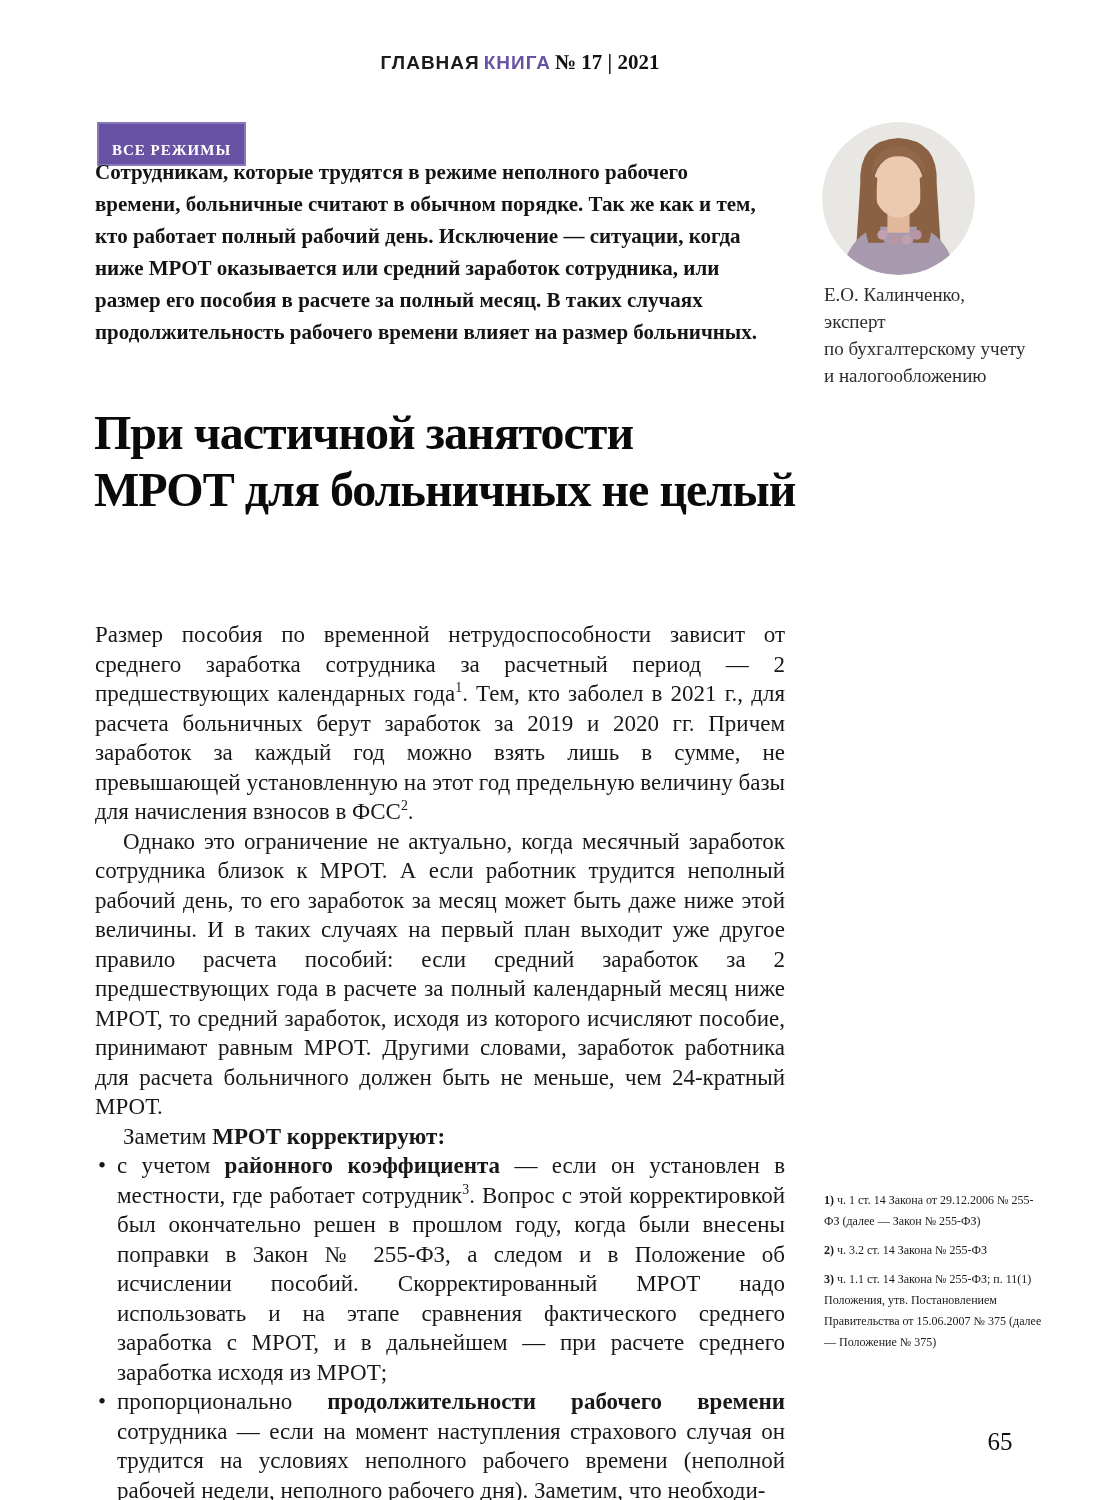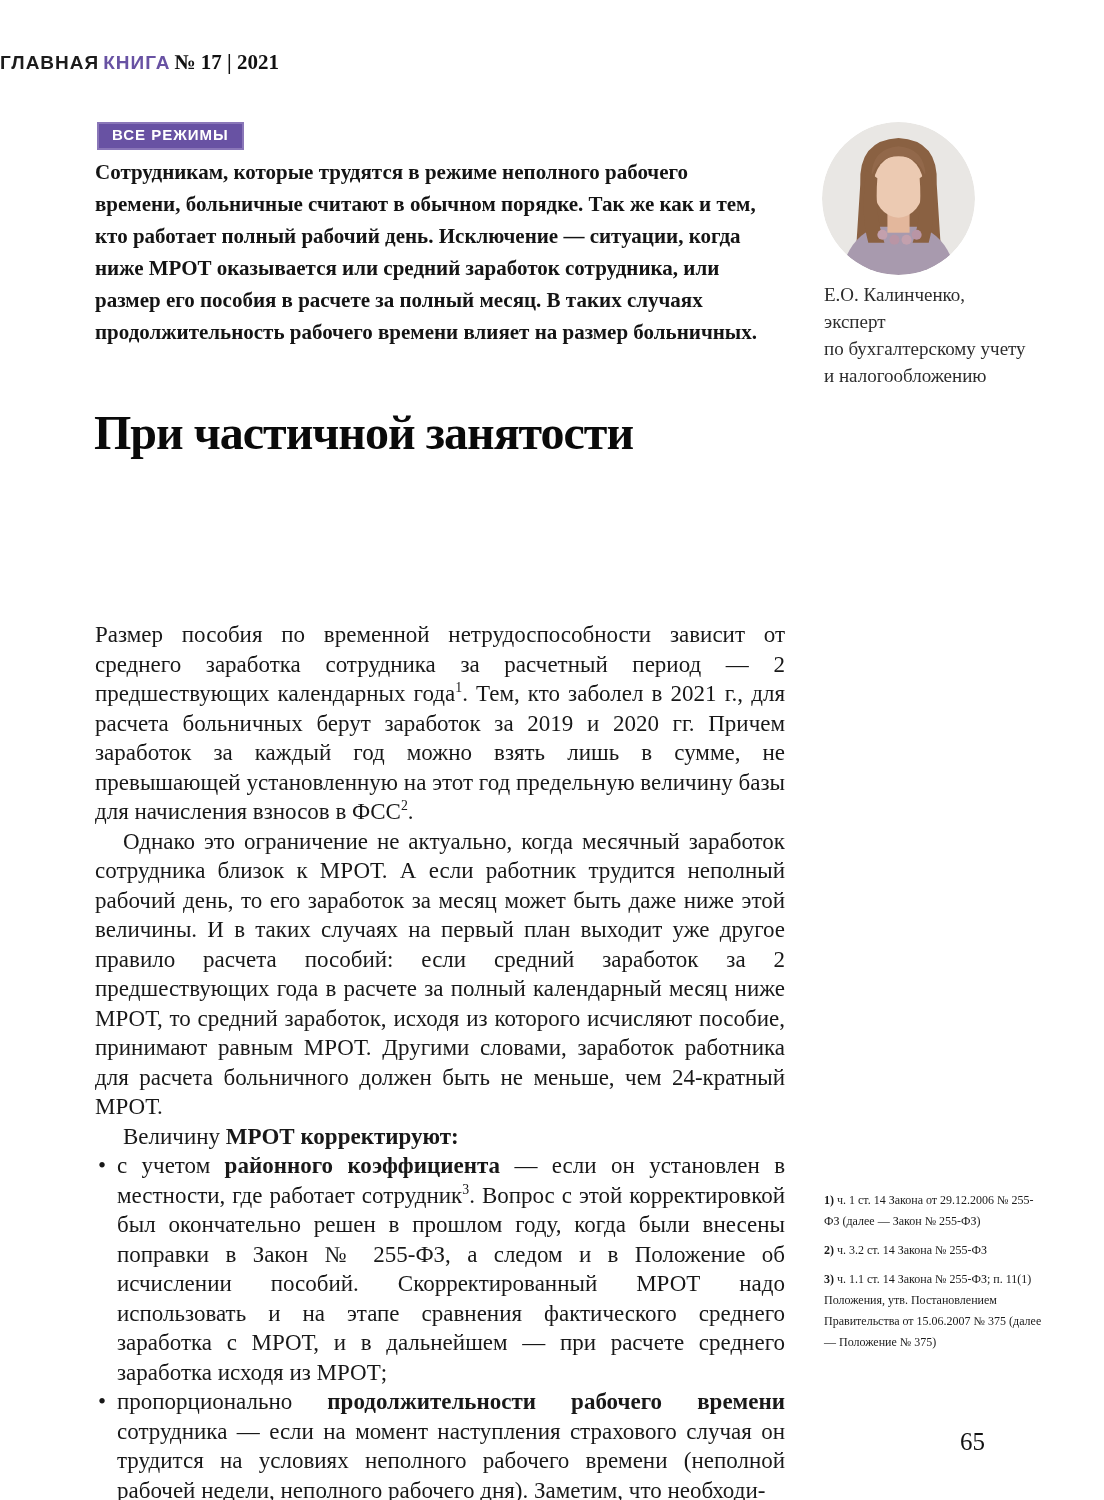--- a/index.html
+++ b/index.html
@@ -11,21 +11,21 @@
     font-family: "Liberation Serif", serif;
     color: #1a1a1a;
     overflow: hidden;
   }
 
   
   .header-line {
     position: absolute;
     top: 50px; left: 0;
     width: 1040px;
-    text-align: left;
+    text-align: center;
     white-space: nowrap;
   }
   .brand-black {
     font-family: "Liberation Sans", sans-serif;
     font-weight: bold;
     font-size: 19px;
     letter-spacing: 1px;
     color: #1c1c1c;
   }
   .brand-purple {
@@ -41,25 +41,25 @@
     font-size: 21px;
     color: #111111;
   }
 
   
   .badge {
     position: absolute;
     left: 97px; top: 122px;
     background: #6852a3;
     color: #ffffff;
-    font-family: Liberation Sans, sans-serif;
+    font-family: Liberation Serif, serif;
     font-weight: bold;
     font-size: 15px;
     letter-spacing: 1px;
-    padding: 4px 15px 7px 15px;
+    padding: 20px 15px 7px 15px;
     box-shadow: 0 0 0 2px #8a77b8 inset;
   }
 
   
   .lead {
     position: absolute;
     left: 95px; top: 156px;
     width: 675px;
     font-weight: bold;
     font-size: 21px;
@@ -147,21 +147,21 @@
     color: #1a1a1a;
   }
   .footnotes .fn-item { margin: 0 0 8px 0; }
   .footnotes .fn-num { font-weight: bold; }
 
   
   .page-number {
     position: absolute;
     left: 960px; top: 1428px;
     width: 80px;
-    text-align: left;
+    text-align: center;
     font-size: 25px;
     color: #111111;
   }
 </style>
 </head>
 <body>
 
 <div class="page">
 
   <div class="header-line">
@@ -200,27 +200,28 @@
 
   <div class="author-caption">
     <div>Е.О. Калинченко,</div>
     <div>эксперт</div>
     <div>по бухгалтерскому учету</div>
     <div>и налогообложению</div>
   </div>
 
   <div class="headline">
     <div>При частичной занятости</div>
+    <div>МРОТ для больничных не целый</div>
   </div>
 
 
   <div class="body-col">
     <p><span>Размер пособия по временной нетрудоспособности зависит от среднего заработка сотрудника за расчетный период — 2 предшествующих календарных года</span><sup class="fn">1</sup><span>. Тем, кто заболел в 2021 г., для расчета больничных берут заработок за 2019 и 2020 гг. Причем заработок за каждый год можно взять лишь в сумме, не превышающей установленную на этот год предельную величину базы для начисления взносов в ФСС</span><sup class="fn">2</sup><span>.</span></p>
     <p class="p-indent">Однако это ограничение не актуально, когда месячный заработок сотрудника близок к МРОТ. А если работник трудится неполный рабочий день, то его заработок за месяц может быть даже ниже этой величины. И в таких случаях на первый план выходит уже другое правило расчета пособий: если средний заработок за 2 предшествующих года в расчете за полный календарный месяц ниже МРОТ, то средний заработок, исходя из которого исчисляют пособие, принимают равным МРОТ. Другими словами, заработок работника для расчета больничного должен быть не меньше, чем 24-кратный МРОТ.</p>
-    <p class="p-indent"><span>Величину </span><b>МРОТ корректируют:</b></p>
+    <p class="p-indent"><span>Заметим </span><b>МРОТ корректируют:</b></p>
     <ul class="bullets">
       <li><span class="bullet-dot">•</span><span>с учетом </span><b>районного коэффициента</b><span> — если он установлен в местности, где работает сотрудник</span><sup class="fn">3</sup><span>. Вопрос с этой корректировкой был окончательно решен в прошлом году, когда были внесены поправки в Закон № 255-ФЗ, а следом и в Положение об исчислении пособий. Скорректированный МРОТ надо использовать и на этапе сравнения фактического среднего заработка с МРОТ, и в дальнейшем — при расчете среднего заработка исходя из МРОТ;</span></li>
       <li><span class="bullet-dot">•</span><span>пропорционально </span><b>продолжительности рабочего времени</b><span> сотрудника — если на момент наступления страхового случая он трудится на условиях неполного рабочего времени (неполной рабочей недели, неполного рабочего дня). Заметим, что необходи-</span></li>
     </ul>
   </div>
 
   <div class="footnotes">
     <p class="fn-item"><span class="fn-num">1)</span><span> ч. 1 ст. 14 Закона от 29.12.2006 № 255-ФЗ (далее — Закон № 255-ФЗ)</span></p>
     <p class="fn-item"><span class="fn-num">2)</span><span> ч. 3.2 ст. 14 Закона № 255-ФЗ</span></p>
     <p class="fn-item"><span class="fn-num">3)</span><span> ч. 1.1 ст. 14 Закона № 255-ФЗ; п. 11(1) Положения, утв. Постановлением Правительства от 15.06.2007 № 375 (далее — Положение № 375)</span></p>

